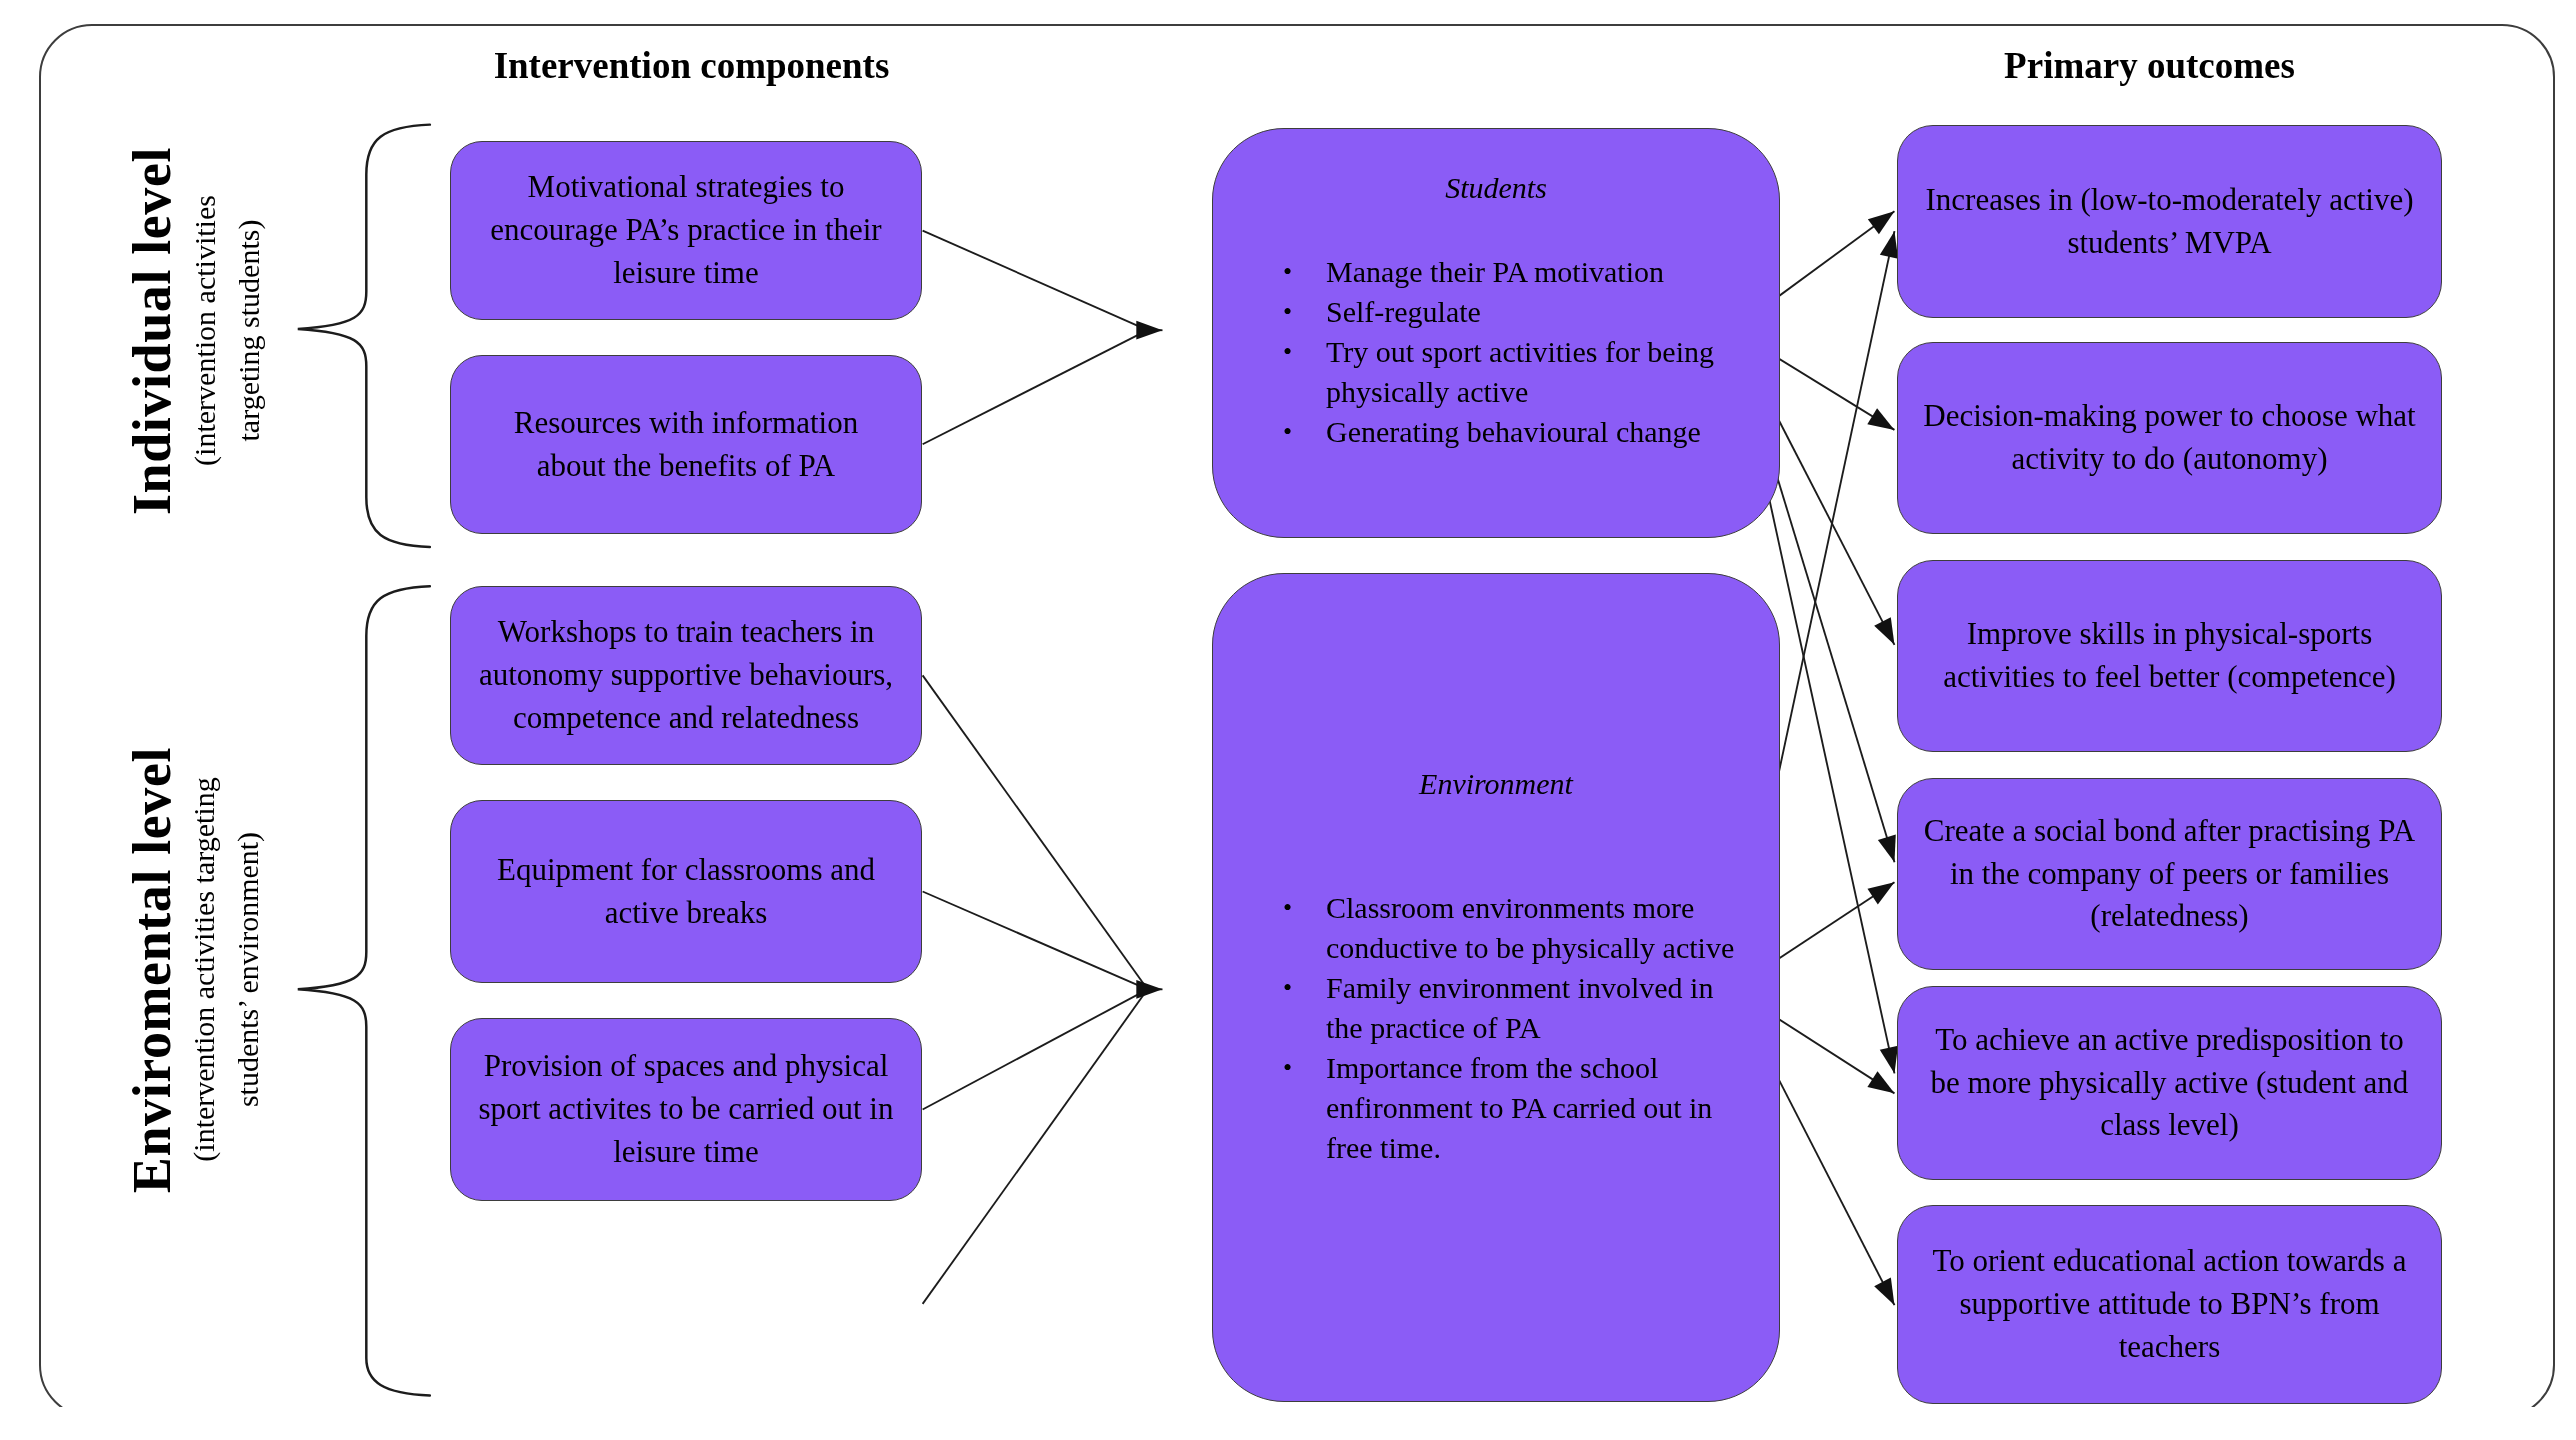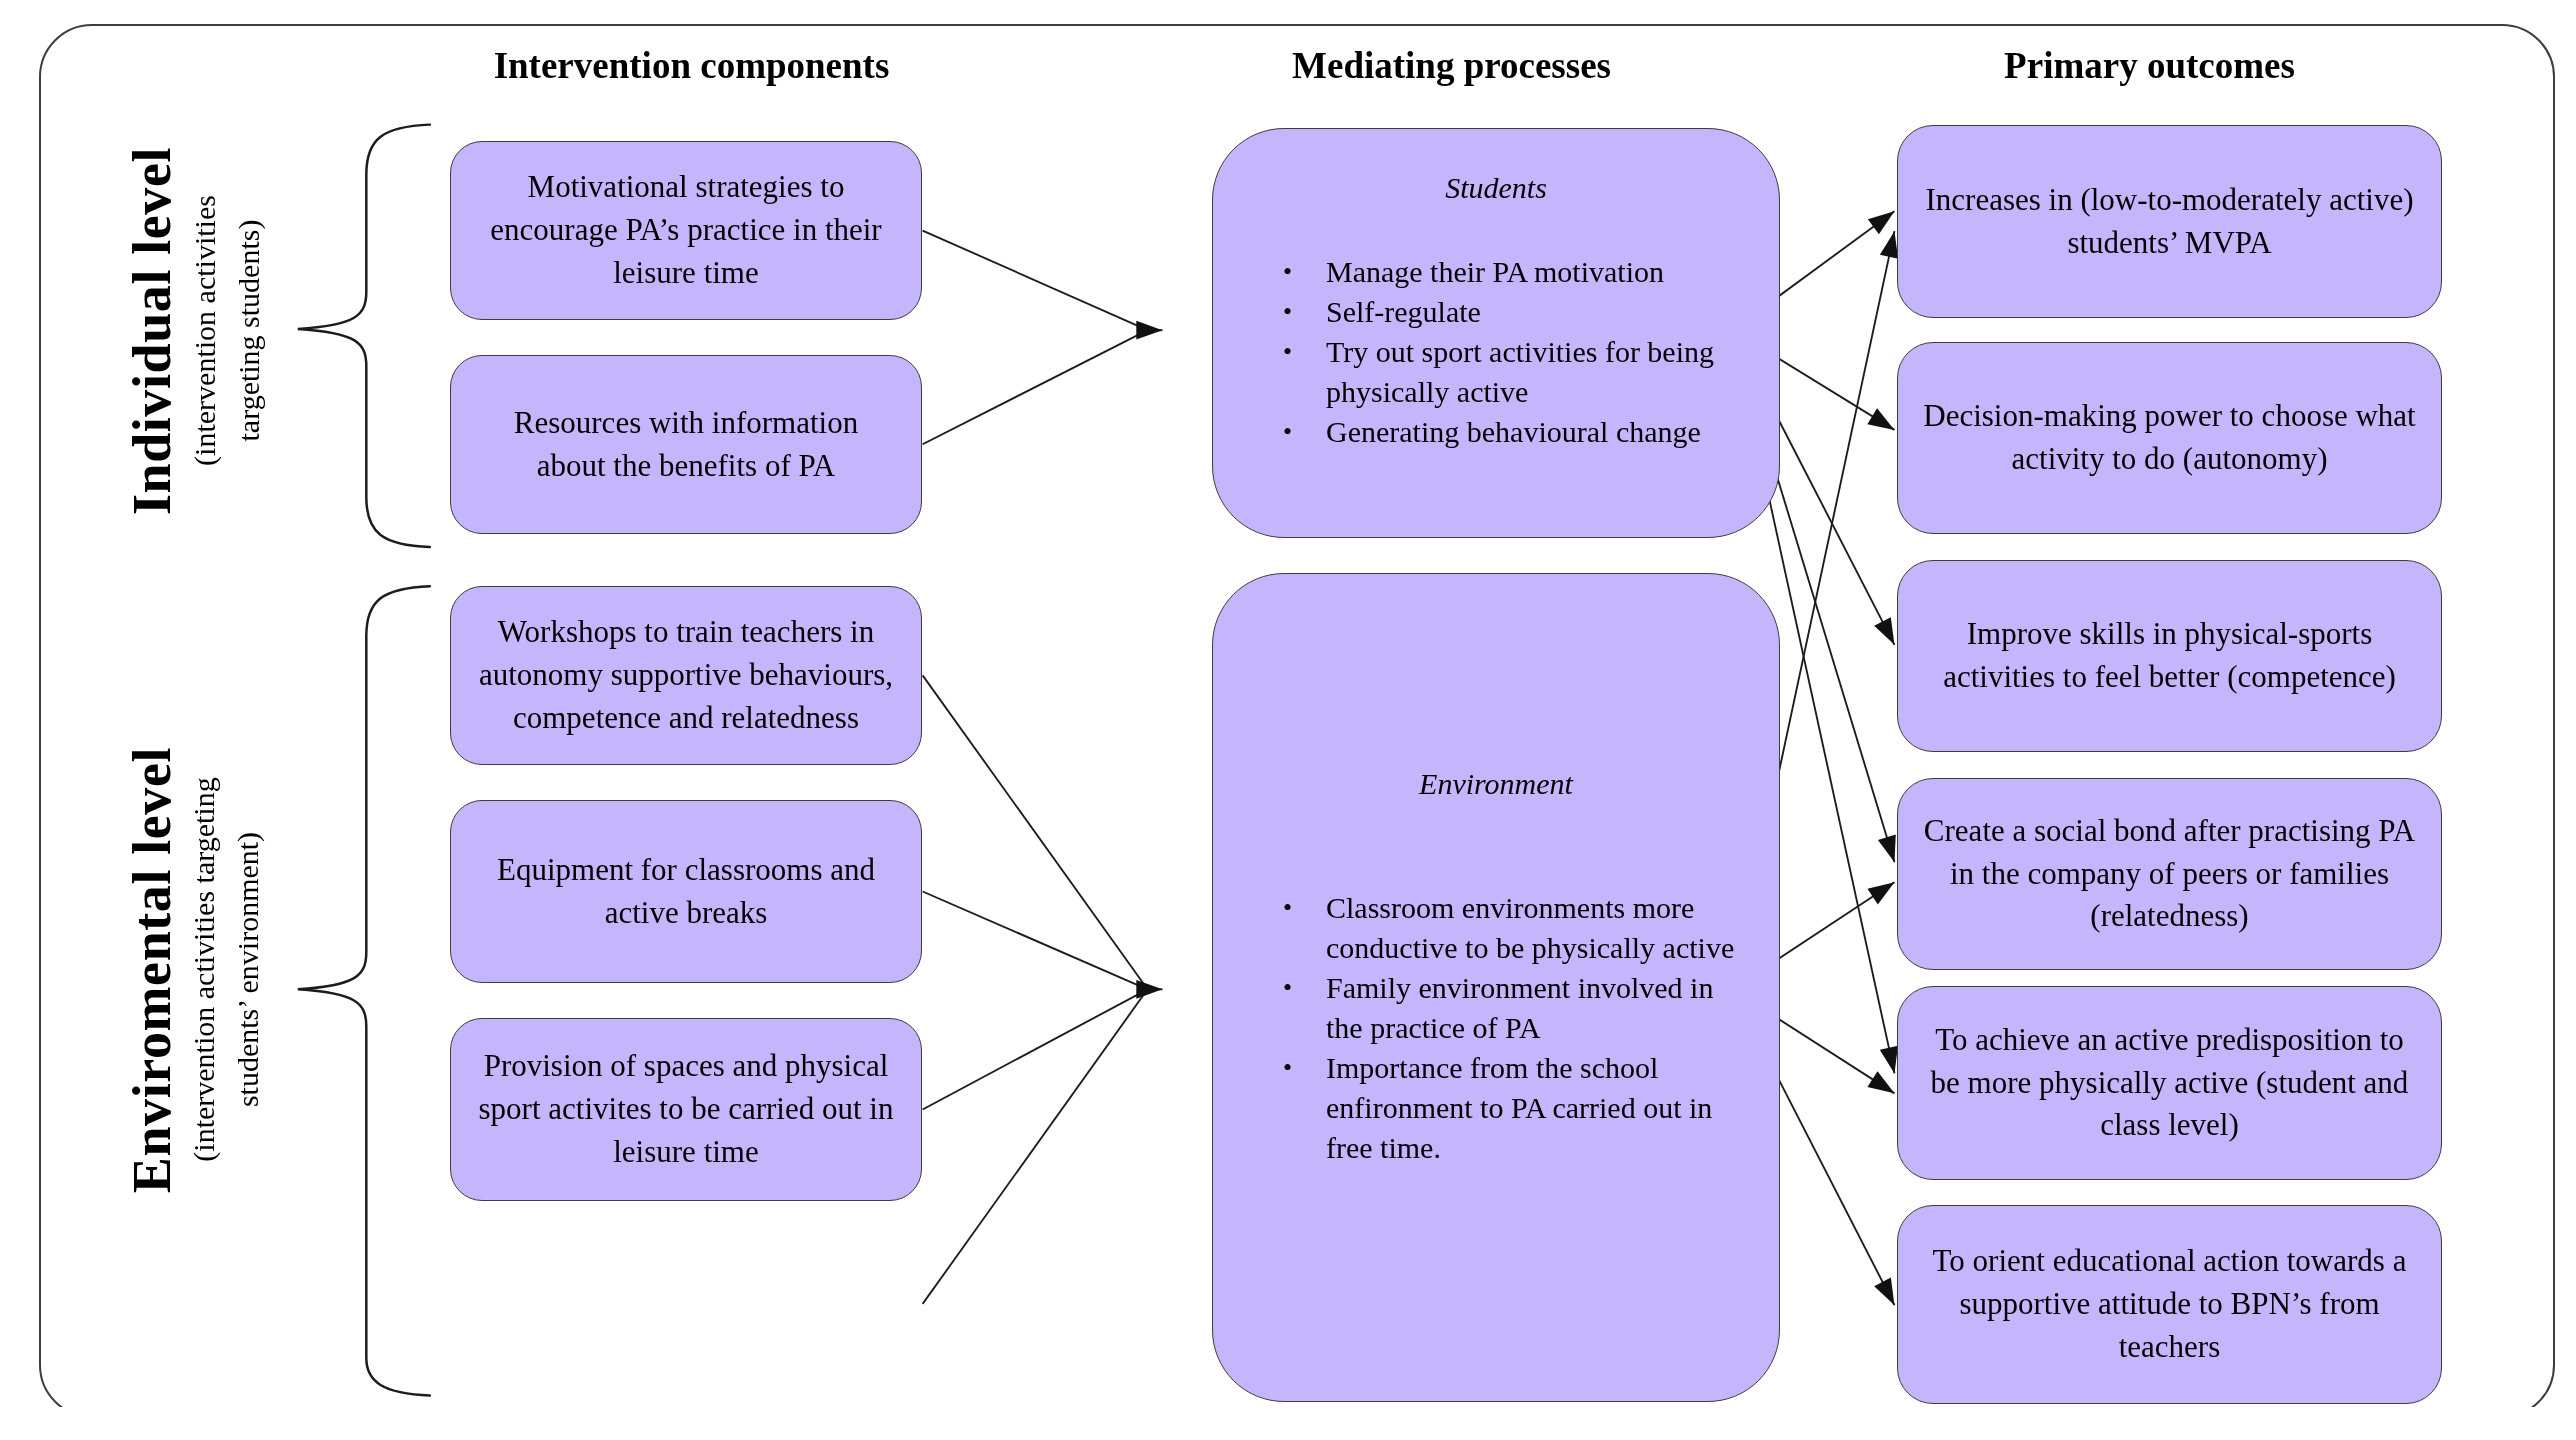--- a/index.html
+++ b/index.html
@@ -6,21 +6,21 @@
   #canvas{position:relative;width:2576px;height:1407px;background:#ffffff;
           font-family:"Liberation Serif","DejaVu Serif",serif;color:#000;}
   #frame{position:absolute;left:39px;top:24px;width:2512px;height:1390px;
          border:2.5px solid #3d3d3d;border-radius:53px;background:transparent;z-index:1;}
   #overlay{position:absolute;left:0;top:0;width:2576px;height:1441px;z-index:2;}
   .hdr{position:absolute;top:44px;width:561px;text-align:center;
        font-size:37px;font-weight:bold;z-index:3;}
   .rot{position:absolute;transform:rotate(-90deg);text-align:center;z-index:3;}
   .lvl-title{font-size:54px;font-weight:bold;letter-spacing:0.6px;white-space:nowrap;line-height:62px;}
   .lvl-sub{font-size:30px;line-height:44px;white-space:nowrap;}
-  .box{position:absolute;background:#c4b5fd;border:1.9px solid #3d3d3d;box-sizing:border-box;
+  .box{position:absolute;background:#8b5cf6;border:1.9px solid #3d3d3d;box-sizing:border-box;
        display:flex;align-items:center;justify-content:center;text-align:center;z-index:3;}
   .ibox{left:450px;width:472px;border-radius:32px;font-size:31px;line-height:1.38;padding:0 26px;}
   .obox{left:1897px;width:545px;border-radius:36px;font-size:31px;line-height:1.38;padding:0 23px;}
   .mbox{left:1212px;width:568px;border-radius:72px;flex-direction:column;
         align-items:stretch;justify-content:flex-start;text-align:left;}
   .mtitle{font-style:italic;font-size:30px;text-align:center;line-height:40px;}
   .bullets{padding:0 35px 0 70px;}
   .bullet{display:flex;gap:27px;font-size:30px;line-height:40px;}
   .bullet .dot{width:16px;flex:0 0 16px;font-size:26px;}
   #students-box{top:128px;height:410px;padding-top:39px;}
@@ -58,21 +58,20 @@
         <line x1="2781" y1="530" x2="3041" y2="1384" stroke="#1c1c1c" stroke-width="3" marker-end="url(#ah)"></line>
         <line x1="2781" y1="530" x2="3041" y2="1723" stroke="#1c1c1c" stroke-width="3" marker-end="url(#ah)"></line>
         <line x1="2781" y1="1588" x2="3041" y2="371" stroke="#1c1c1c" stroke-width="3" marker-end="url(#ah)"></line>
         <line x1="2781" y1="1588" x2="3041" y2="1416" stroke="#1c1c1c" stroke-width="3" marker-end="url(#ah)"></line>
         <line x1="2781" y1="1588" x2="3041" y2="1755" stroke="#1c1c1c" stroke-width="3" marker-end="url(#ah)"></line>
         <line x1="2781" y1="1588" x2="3041" y2="2095" stroke="#1c1c1c" stroke-width="3" marker-end="url(#ah)"></line>
       </g>
   </svg>
 
   <div class="hdr" style="left:411px">Intervention components</div>
-  <div class="hdr" style="left:1171px">Mediating processes</div>
   <div class="hdr" style="left:1869px">Primary outcomes</div>
 
   <div class="rot lvl-title" style="left:-85px;top:300px;width:473px;height:62px">Individual level</div>
   <div class="rot lvl-sub" style="left:7.5px;top:287px;width:436px;height:87px">
     <span style="display:block">(intervention activities</span>
     <span style="display:block">targeting students)</span>
   </div>
 
   <div class="rot lvl-title" style="left:-222px;top:939px;width:748px;height:62px">Enviromental level</div>
   <div class="rot lvl-sub" style="left:-55px;top:926px;width:561px;height:87px">

